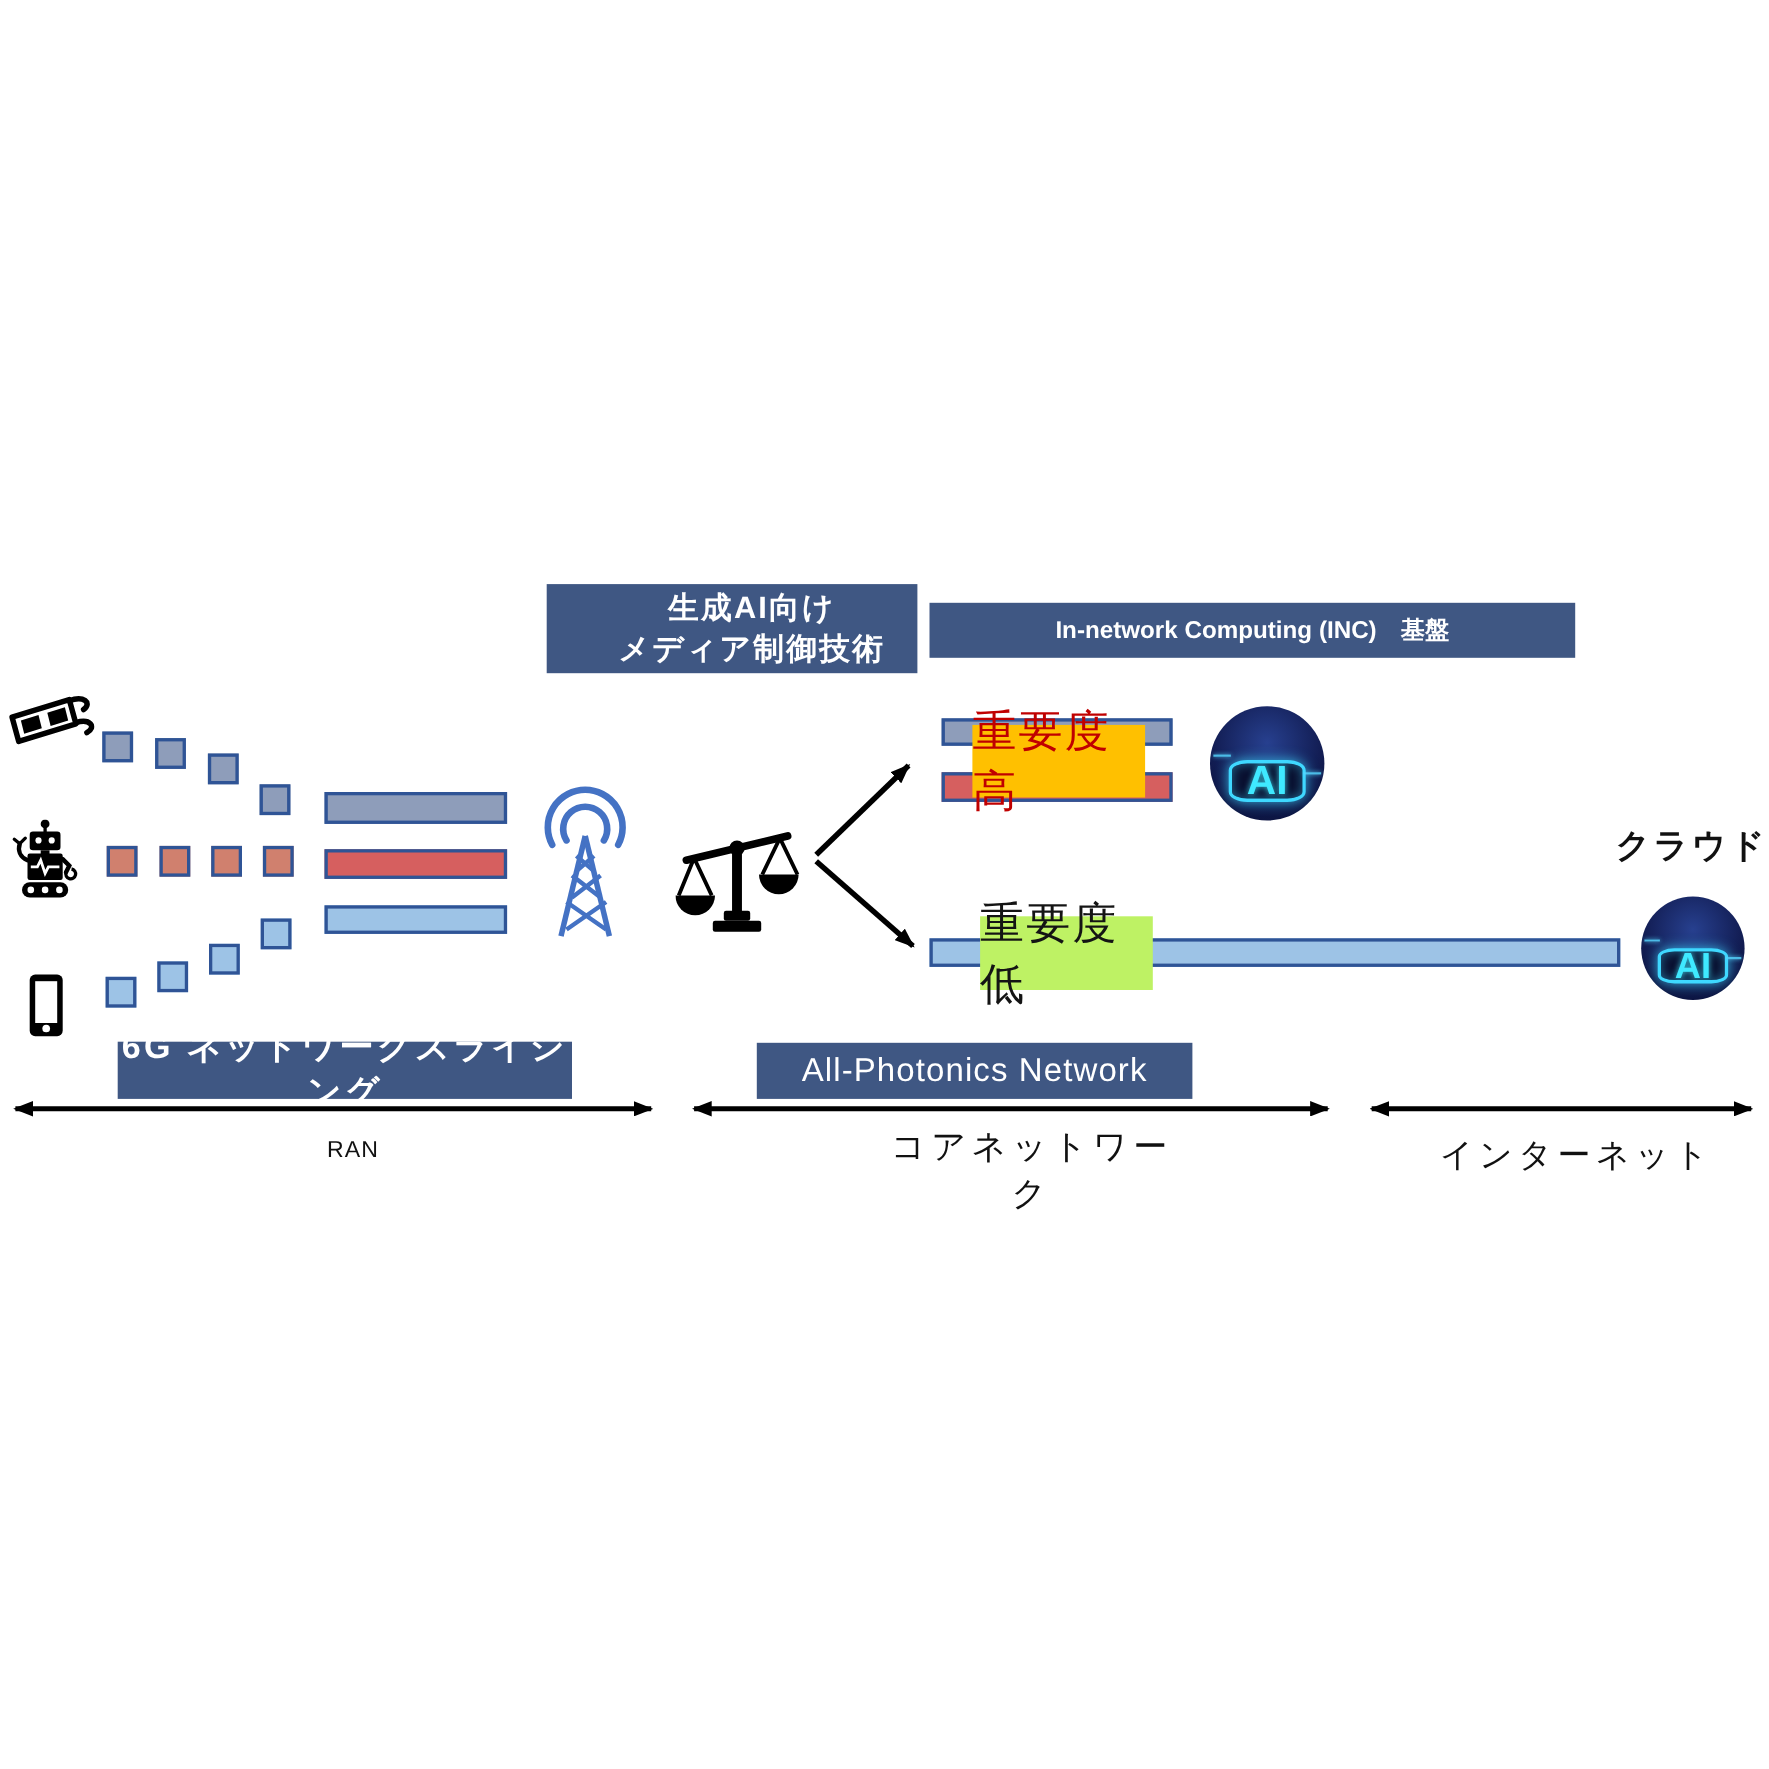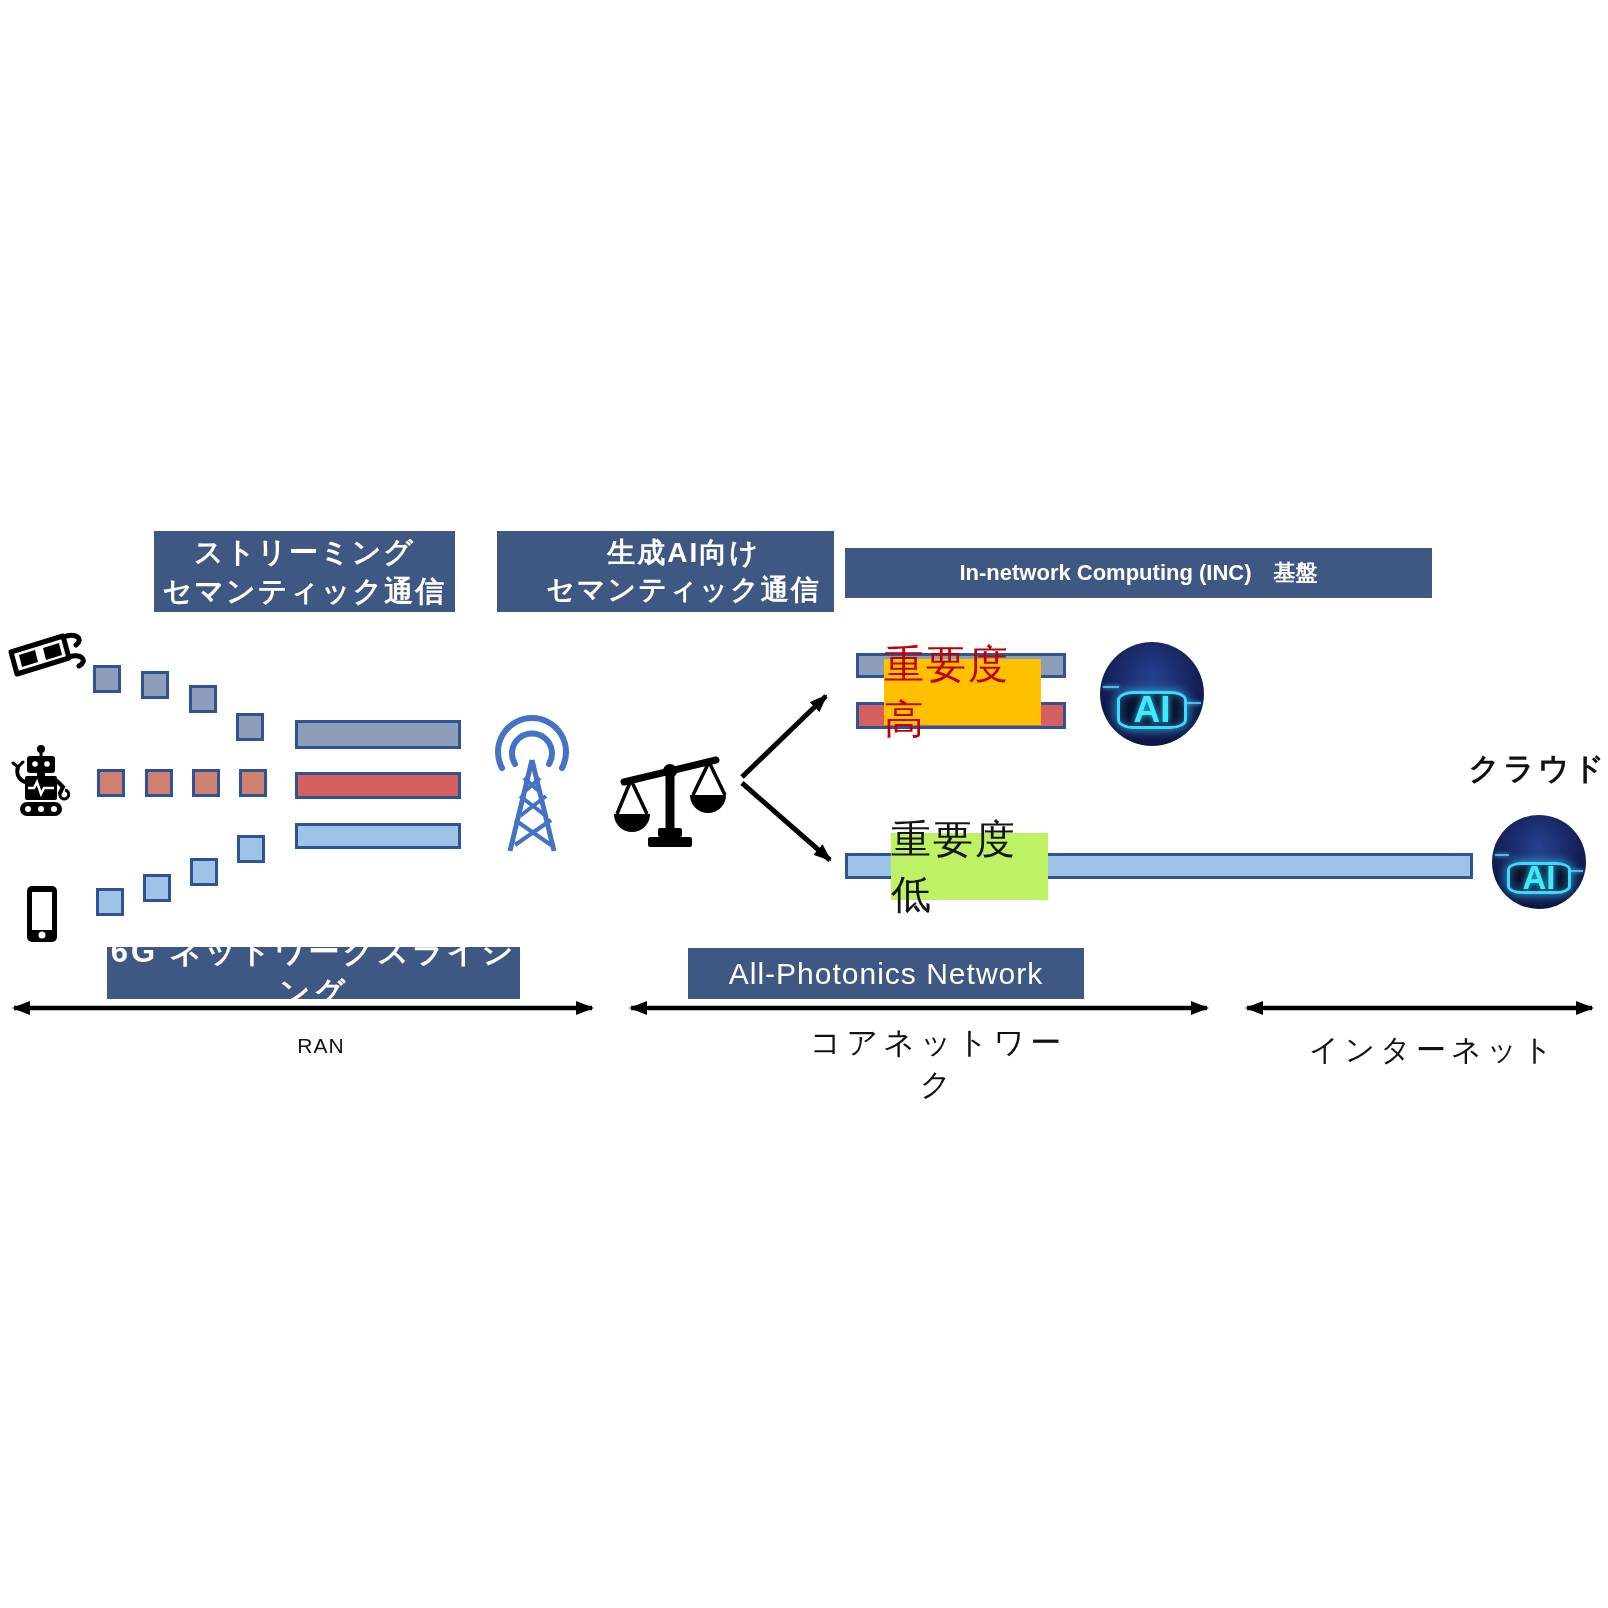--- a/index.html
+++ b/index.html
@@ -73,27 +73,23 @@
 
   .iconbox{position:absolute;}
   svg{display:block;}
   .overlay{position:absolute;left:0;top:0;width:1608px;height:1608px;pointer-events:none;}
 </style>
 </head>
 <body>
 
 <div class="canvas">
 
-  <div class="panel p-streaming">
-    <span>ストリーミング</span>
-    <span>セマンティック通信</span>
-  </div>
   <div class="panel p-genai">
     <span>生成AI向け</span>
-    <span>セマンティック通信</span>
+    <span>メディア制御技術</span>
   </div>
   <div class="panel p-inc">
     <span>In-network Computing (INC)　基盤</span>
   </div>
 
   <div class="iconbox" style="left:6px;top:631px;">
     <svg width="80" height="66" viewBox="0 0 80 66">
       <path d="M5 21 L57 5 L63 27 L11 43 Z" fill="#ffffff" stroke="#000000" stroke-width="5" stroke-linejoin="round"></path>
       <path d="M13 24 L29 19 L32 31 L16 36 Z" fill="#000000"></path>
       <path d="M37 17 L53 12 L56 24 L40 29 Z" fill="#000000"></path>

